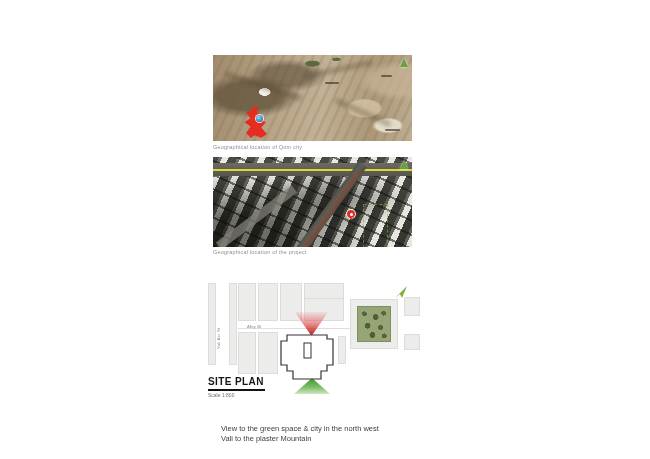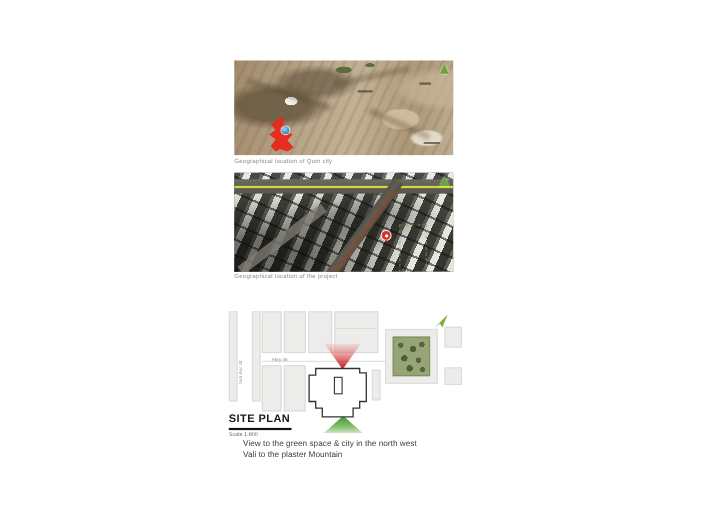--- a/index.html
+++ b/index.html
@@ -82,21 +82,21 @@
     clip-path:polygon(2% 0,98% 0,50% 100%);
     background:linear-gradient(180deg, rgba(236,160,160,.15), rgba(221,80,80,.6) 45%, #c11d17 100%);}
   .cone-green{position:absolute;left:89px;top:95px;width:36px;height:16px;
     clip-path:polygon(50% 0,100% 100%,0 100%);
     background:linear-gradient(180deg,#3e9330,#7fbf6b 60%,#cfe6c4 100%);}
   .building{position:absolute;left:72px;top:50px;}
 
   .title{left:208px;top:376px;font-size:10px;font-weight:bold;color:#161616;letter-spacing:.4px;}
   .title-rule{left:208px;top:389px;width:57px;height:1.5px;background:#111;}
   .scale{left:208px;top:392px;font-size:5px;color:#6e6e6e;}
-  .note{left:221px;color:#3f3f3f;font-size:7.5px;}
+  .note{left:221px;color:#3f3f3f;font-size:7.5px;margin-top:26px;}
 </style>
 </head>
 <body>
 
 <div class="page">
 
   <div class="abs map1">
     <div class="ridge r1"></div>
     <div class="ridge r2"></div>
     <div class="ridge r3"></div>

